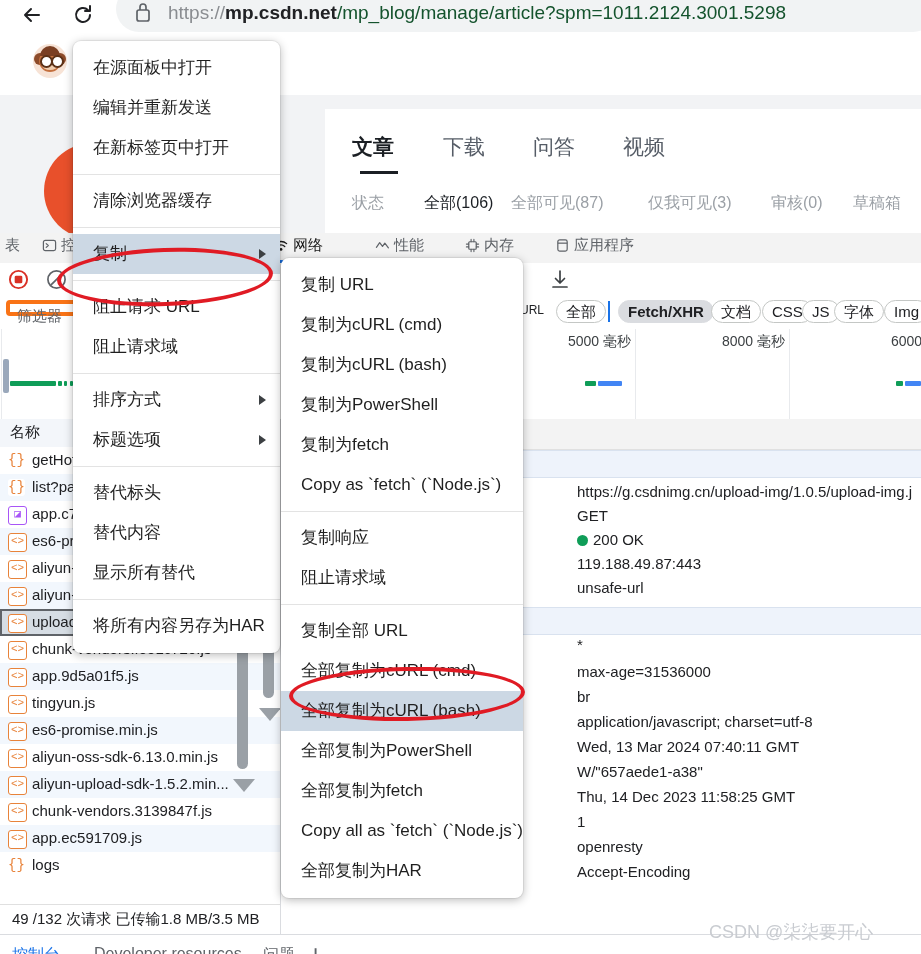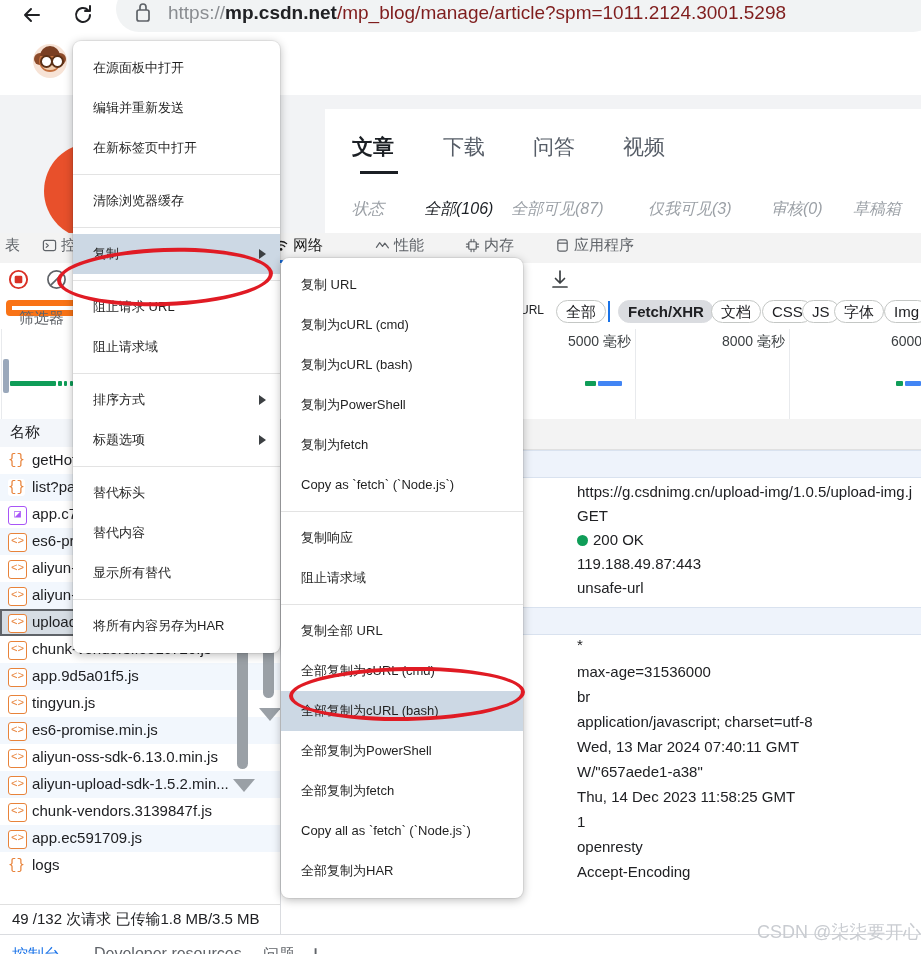--- a/index.html
+++ b/index.html
@@ -18,21 +18,21 @@
     background:#f1f3f4;border-radius:23px;
   }
   #back-icon{position:absolute;left:16px;top:-2px;width:34px;height:34px;}
   #reload-icon{position:absolute;left:66px;top:-2px;width:34px;height:34px;}
   #site-info-icon{position:absolute;left:131px;top:0px;width:24px;height:26px;}
   #url-text{
     position:absolute;left:168px;top:-2px;height:30px;line-height:30px;
     font-size:19px;color:#8a8d91;white-space:nowrap;letter-spacing:0px;
   }
   #url-text b{color:#202124;font-weight:700;}
-  #url-text .dark{color:#7f1d1d;margin-top:12px;}
+  #url-text .dark{color:#14532d;margin-top:12px;}
 
   
   #page-area{left:0;top:33px;width:921px;height:200px;background:#ffffff;
     border-radius:10px 10px 0 0;overflow:hidden;}
   #page-bg{position:absolute;left:0;top:0;width:921px;height:200px;background:#ffffff;}
   #page-grey{position:absolute;left:0;top:62px;width:921px;height:138px;background:#f2f3f5;}
   #avatar{position:absolute;left:33px;top:11px;width:34px;height:34px;border-radius:50%;
     background:#f7e3d6;overflow:hidden;}
   .monkey-ear{position:absolute;width:12px;height:12px;border-radius:50%;background:#8d4b2a;top:9px;}
   .monkey-face{position:absolute;left:6px;top:6px;width:22px;height:22px;border-radius:50%;
@@ -41,37 +41,37 @@
     background:#f0cdae;}
   .monkey-hair{position:absolute;left:7px;top:2px;width:20px;height:10px;border-radius:10px 10px 0 0;
     background:#7a3f23;}
   .monkey-glass{position:absolute;width:9px;height:9px;border-radius:50%;border:2px solid #5c3218;
     background:#fff;top:11px;}
   #orange-btn{position:absolute;left:44px;top:110px;width:96px;height:96px;border-radius:50%;
     background:#e8502b;}
   #csdn-card{position:absolute;left:325px;top:76px;width:596px;height:124px;background:#ffffff;}
   .csdn-tab{position:absolute;top:24px;font-size:21px;color:#555c66;}
   .csdn-tab.active{color:#1b1f24;font-weight:700;}
-  .csdn-status{position:absolute;top:90px;font-size:16px;color:#9ba0a6;white-space:nowrap;font-style:italic;}
+  .csdn-status{position:absolute;top:84px;font-size:16px;color:#9ba0a6;white-space:nowrap;}
   .csdn-status.sel{color:#1b1f24;}
 
   
   #devtools{left:0;top:233px;width:921px;height:721px;background:#ffffff;}
   #dt-tabbar{position:absolute;left:0;top:0;width:921px;height:30px;background:#f3f3f3;
     border-bottom:1px solid #e0e0e0;}
   .dt-tab{position:absolute;top:3px;height:26px;font-size:15px;color:#5f6368;white-space:nowrap;}
   .dt-tab .ico{display:inline-block;vertical-align:-3px;margin-right:4px;}
   .dt-tab.active{color:#1a1a1a;}
   #dt-tab-underline{position:absolute;top:27px;width:84px;height:3px;background:#1a73e8;}
 
   #dt-toolbar{position:absolute;left:0;top:30px;width:921px;height:32px;background:#ffffff;
     border-bottom:1px solid #eceff1;}
   #dt-filterbar{position:absolute;left:0;top:62px;width:921px;height:34px;background:#ffffff;
     border-bottom:1px solid #e7eaec;}
-  #filter-input{position:absolute;left:6px;top:5px;width:98px;height:16px;border:6px solid #f97316;
+  #filter-input{position:absolute;left:6px;top:5px;width:98px;height:16px;border:4px solid #f97316;
     border-radius:4px;background:#fff;font-size:15px;color:#5f6368;line-height:23px;padding-left:7px;
     box-sizing:border-box;}
   #url-chip{position:absolute;left:520px;top:8px;font-size:12px;color:#202124;}
   .type-chip{position:absolute;top:5px;height:23px;line-height:22px;border:1px solid #c4c7c5;
     border-radius:12px;font-size:15px;color:#202124;padding:0 9px;background:#fff;box-sizing:border-box;
     white-space:nowrap;}
   .type-chip.on{background:#dadce0;border-color:#dadce0;font-weight:700;}
   #chip-divider{position:absolute;left:608px;top:6px;width:2px;height:21px;background:#1a73e8;}
 
   #overview{position:absolute;left:0;top:96px;width:921px;height:90px;background:#ffffff;
@@ -124,30 +124,30 @@
     border-left:11px solid transparent;border-right:11px solid transparent;border-top:13px solid #9aa0a6;}
 
   
   #drawer{position:absolute;left:0;top:701px;width:921px;height:53px;background:#fff;
     border-top:1px solid #dadce0;}
   .drawer-tab{position:absolute;top:10px;font-size:16px;color:#5f6368;white-space:nowrap;}
   .drawer-tab.active{color:#1a73e8;}
   #drawer-plus{position:absolute;left:308px;top:6px;font-size:26px;color:#5f6368;line-height:26px;}
 
   
-  #watermark{position:absolute;left:709px;top:920px;font-size:18px;color:#c9ccd1;white-space:nowrap;margin-left:48px;}
+  #watermark{position:absolute;left:709px;top:920px;font-size:18px;color:#c9ccd1;white-space:nowrap;}
 
   
   #ctx-menu{position:absolute;left:73px;top:41px;width:207px;background:#ffffff;
     border-radius:8px;box-shadow:0 2px 10px rgba(0,0,0,.28),0 0 0 1px rgba(0,0,0,.06);
     padding:7px 0;box-sizing:border-box;}
   #ctx-sub{position:absolute;left:281px;top:258px;width:242px;background:#ffffff;
     border-radius:8px;box-shadow:0 2px 10px rgba(0,0,0,.28),0 0 0 1px rgba(0,0,0,.06);
     padding:7px 0;box-sizing:border-box;}
-  .mi{position:relative;height:40px;line-height:40px;font-size:13px;color:#1f1f1f;
+  .mi{position:relative;height:40px;line-height:40px;font-size:17px;color:#1f1f1f;
     padding-left:20px;white-space:nowrap;box-sizing:border-box;}
   .mi.hl{background:#ccd8e4;}
   .mi .arrow{position:absolute;right:14px;top:15px;width:0;height:0;
     border-top:5px solid transparent;border-bottom:5px solid transparent;border-left:7px solid #3c4043;}
   .msep{height:1px;background:#e3e3e3;margin:6px 0;}
 
   
   .ellipse{position:absolute;border:4px solid #e01b24;border-radius:50%;pointer-events:none;}
   #ellipse-copy{left:57px;top:248px;width:208px;height:50px;transform:rotate(-2deg);}
   #ellipse-copyall{left:289px;top:667px;width:228px;height:46px;transform:rotate(-1deg);}

